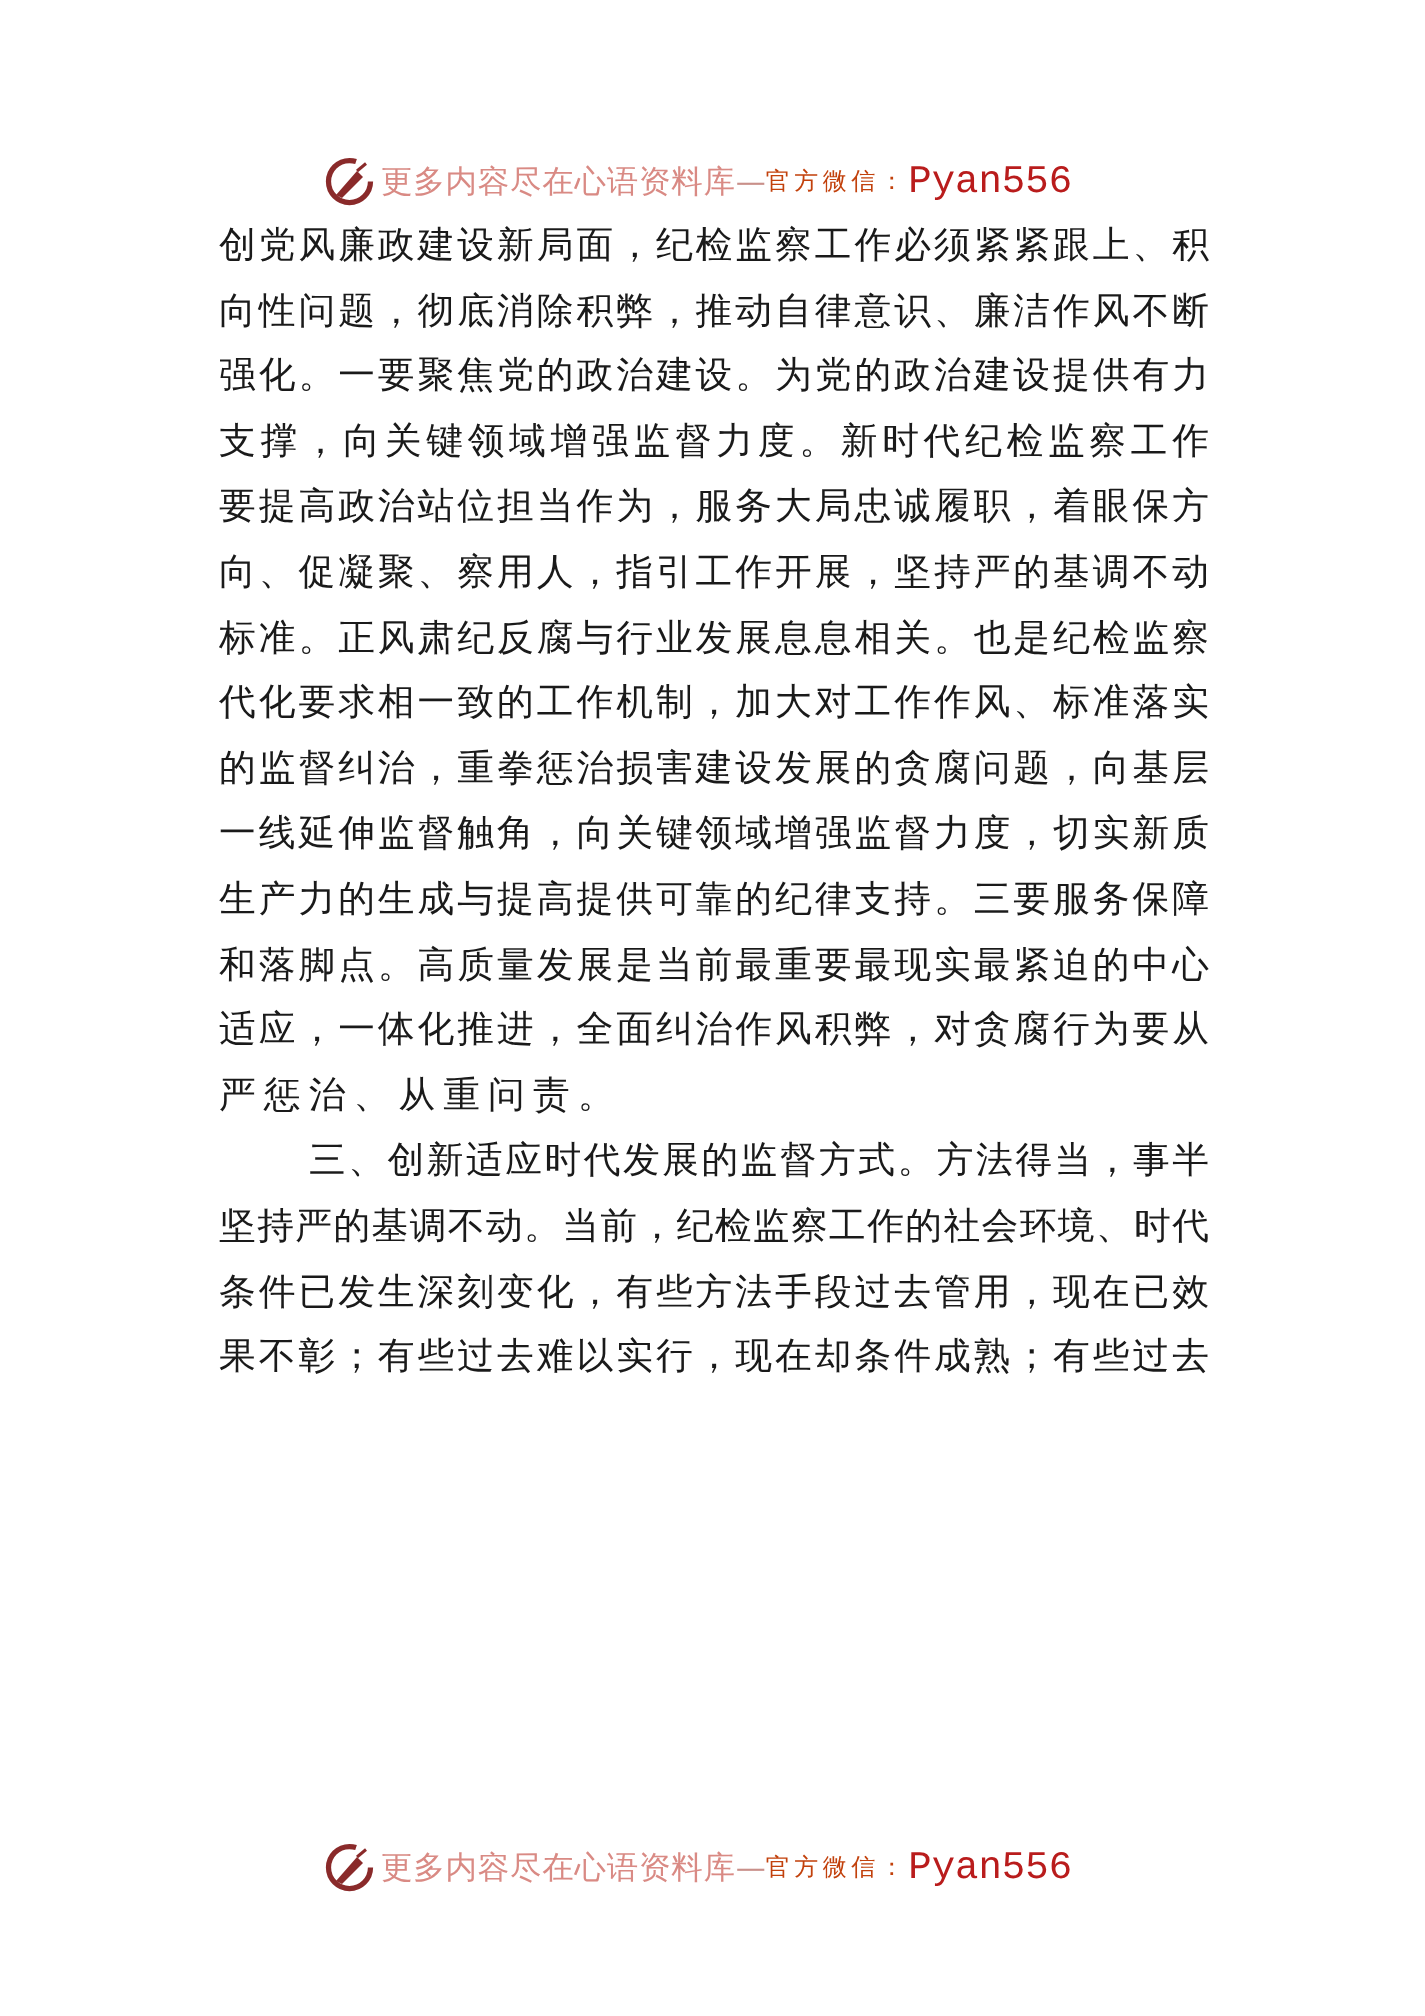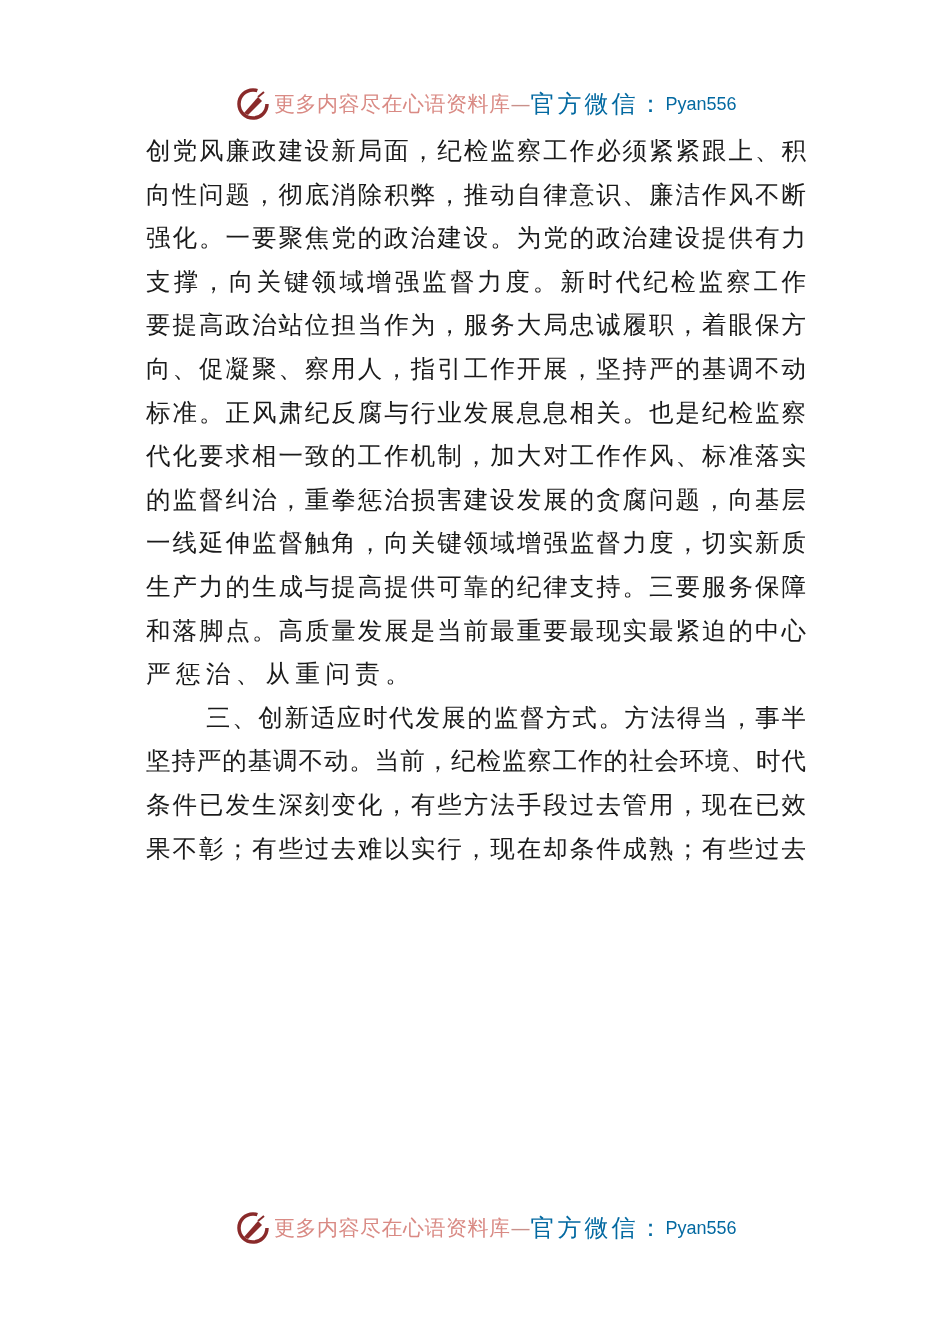--- a/index.html
+++ b/index.html
@@ -1,25 +1,25 @@
 <!DOCTYPE html>
 <html><head>
 <meta charset="utf-8">
 <style>
   html, body { margin: 0; padding: 0; background: #ffffff; }
   body { width: 950px; height: 1344px; position: relative; overflow: hidden; font-family: "DejaVu Sans", sans-serif; }
-  .banner { position: absolute; left: 236px; width: 500px; height: 36px; display: flex; align-items: center; white-space: nowrap; }
+  .banner { position: absolute; left: 216px; width: 500px; height: 36px; display: flex; align-items: center; white-space: nowrap; margin-top: 17px; }
   .banner.top { top: 86px; }
   .banner.bottom { top: 1210px; }
   .logo { width: 34px; height: 34px; margin-right: 4px; flex: 0 0 auto; }
   .banner-red { color: #d98a84; font-family: "DejaVu Serif", serif; font-size: 21px; letter-spacing: 0.5px; }
   .banner-dash { color: #c9908a; font-size: 20px; }
-  .banner-gray { color: #0369a1; font-family: Liberation Serif, serif; font-size: 24px; letter-spacing: 3px; }
-  .banner-id { color: #0369a1; font-family: Liberation Sans, sans-serif; font-size: 18px; }
-  .page-body { position: absolute; left: 146px; top: 129px; width: 660px; }
+  .banner-gray { color: #c2410c; font-family: Liberation Serif, serif; font-size: 16px; letter-spacing: 3px; }
+  .banner-id { color: #b91c1c; font-family: Liberation Mono, monospace; font-size: 26px; }
+  .page-body { position: absolute; left: 146px; top: 141px; width: 660px; }
   .line { height: 43.6px; line-height: 43.6px; font-size: 24.5px; color: #1a1a1a; white-space: nowrap; text-align: justify; text-align-last: justify; font-family: "DejaVu Sans", sans-serif; letter-spacing: 0; }
   .line.last { text-align-last: left; letter-spacing: 5.4px; }
   .line.indent { padding-left: 60px; }
 </style>
 </head>
 <body>
 
 <div class="banner top">
   <svg class="logo" viewBox="0 0 34 34">
     <circle cx="17" cy="17" r="14" fill="none" stroke="#8a2a2a" stroke-width="3.5" stroke-dasharray="70 18"></circle>
@@ -38,20 +38,21 @@
   <div class="line">强化。一要聚焦党的政治建设。为党的政治建设提供有力</div>
   <div class="line">支撑，向关键领域增强监督力度。新时代纪检监察工作</div>
   <div class="line">要提高政治站位担当作为，服务大局忠诚履职，着眼保方</div>
   <div class="line">向、促凝聚、察用人，指引工作开展，坚持严的基调不动</div>
   <div class="line">标准。正风肃纪反腐与行业发展息息相关。也是纪检监察</div>
   <div class="line">代化要求相一致的工作机制，加大对工作作风、标准落实</div>
   <div class="line">的监督纠治，重拳惩治损害建设发展的贪腐问题，向基层</div>
   <div class="line">一线延伸监督触角，向关键领域增强监督力度，切实新质</div>
   <div class="line">生产力的生成与提高提供可靠的纪律支持。三要服务保障</div>
   <div class="line">和落脚点。高质量发展是当前最重要最现实最紧迫的中心</div>
+  <div class="line">适应，一体化推进，全面纠治作风积弊，对贪腐行为要从</div>
   <div class="line last">严惩治、从重问责。</div>
   <div class="line indent">三、创新适应时代发展的监督方式。方法得当，事半</div>
   <div class="line">坚持严的基调不动。当前，纪检监察工作的社会环境、时代</div>
   <div class="line">条件已发生深刻变化，有些方法手段过去管用，现在已效</div>
   <div class="line">果不彰；有些过去难以实行，现在却条件成熟；有些过去</div>
 </div>
 
 <div class="banner bottom">
   <svg class="logo" viewBox="0 0 34 34">
     <circle cx="17" cy="17" r="14" fill="none" stroke="#8a2a2a" stroke-width="3.5" stroke-dasharray="70 18"></circle>

